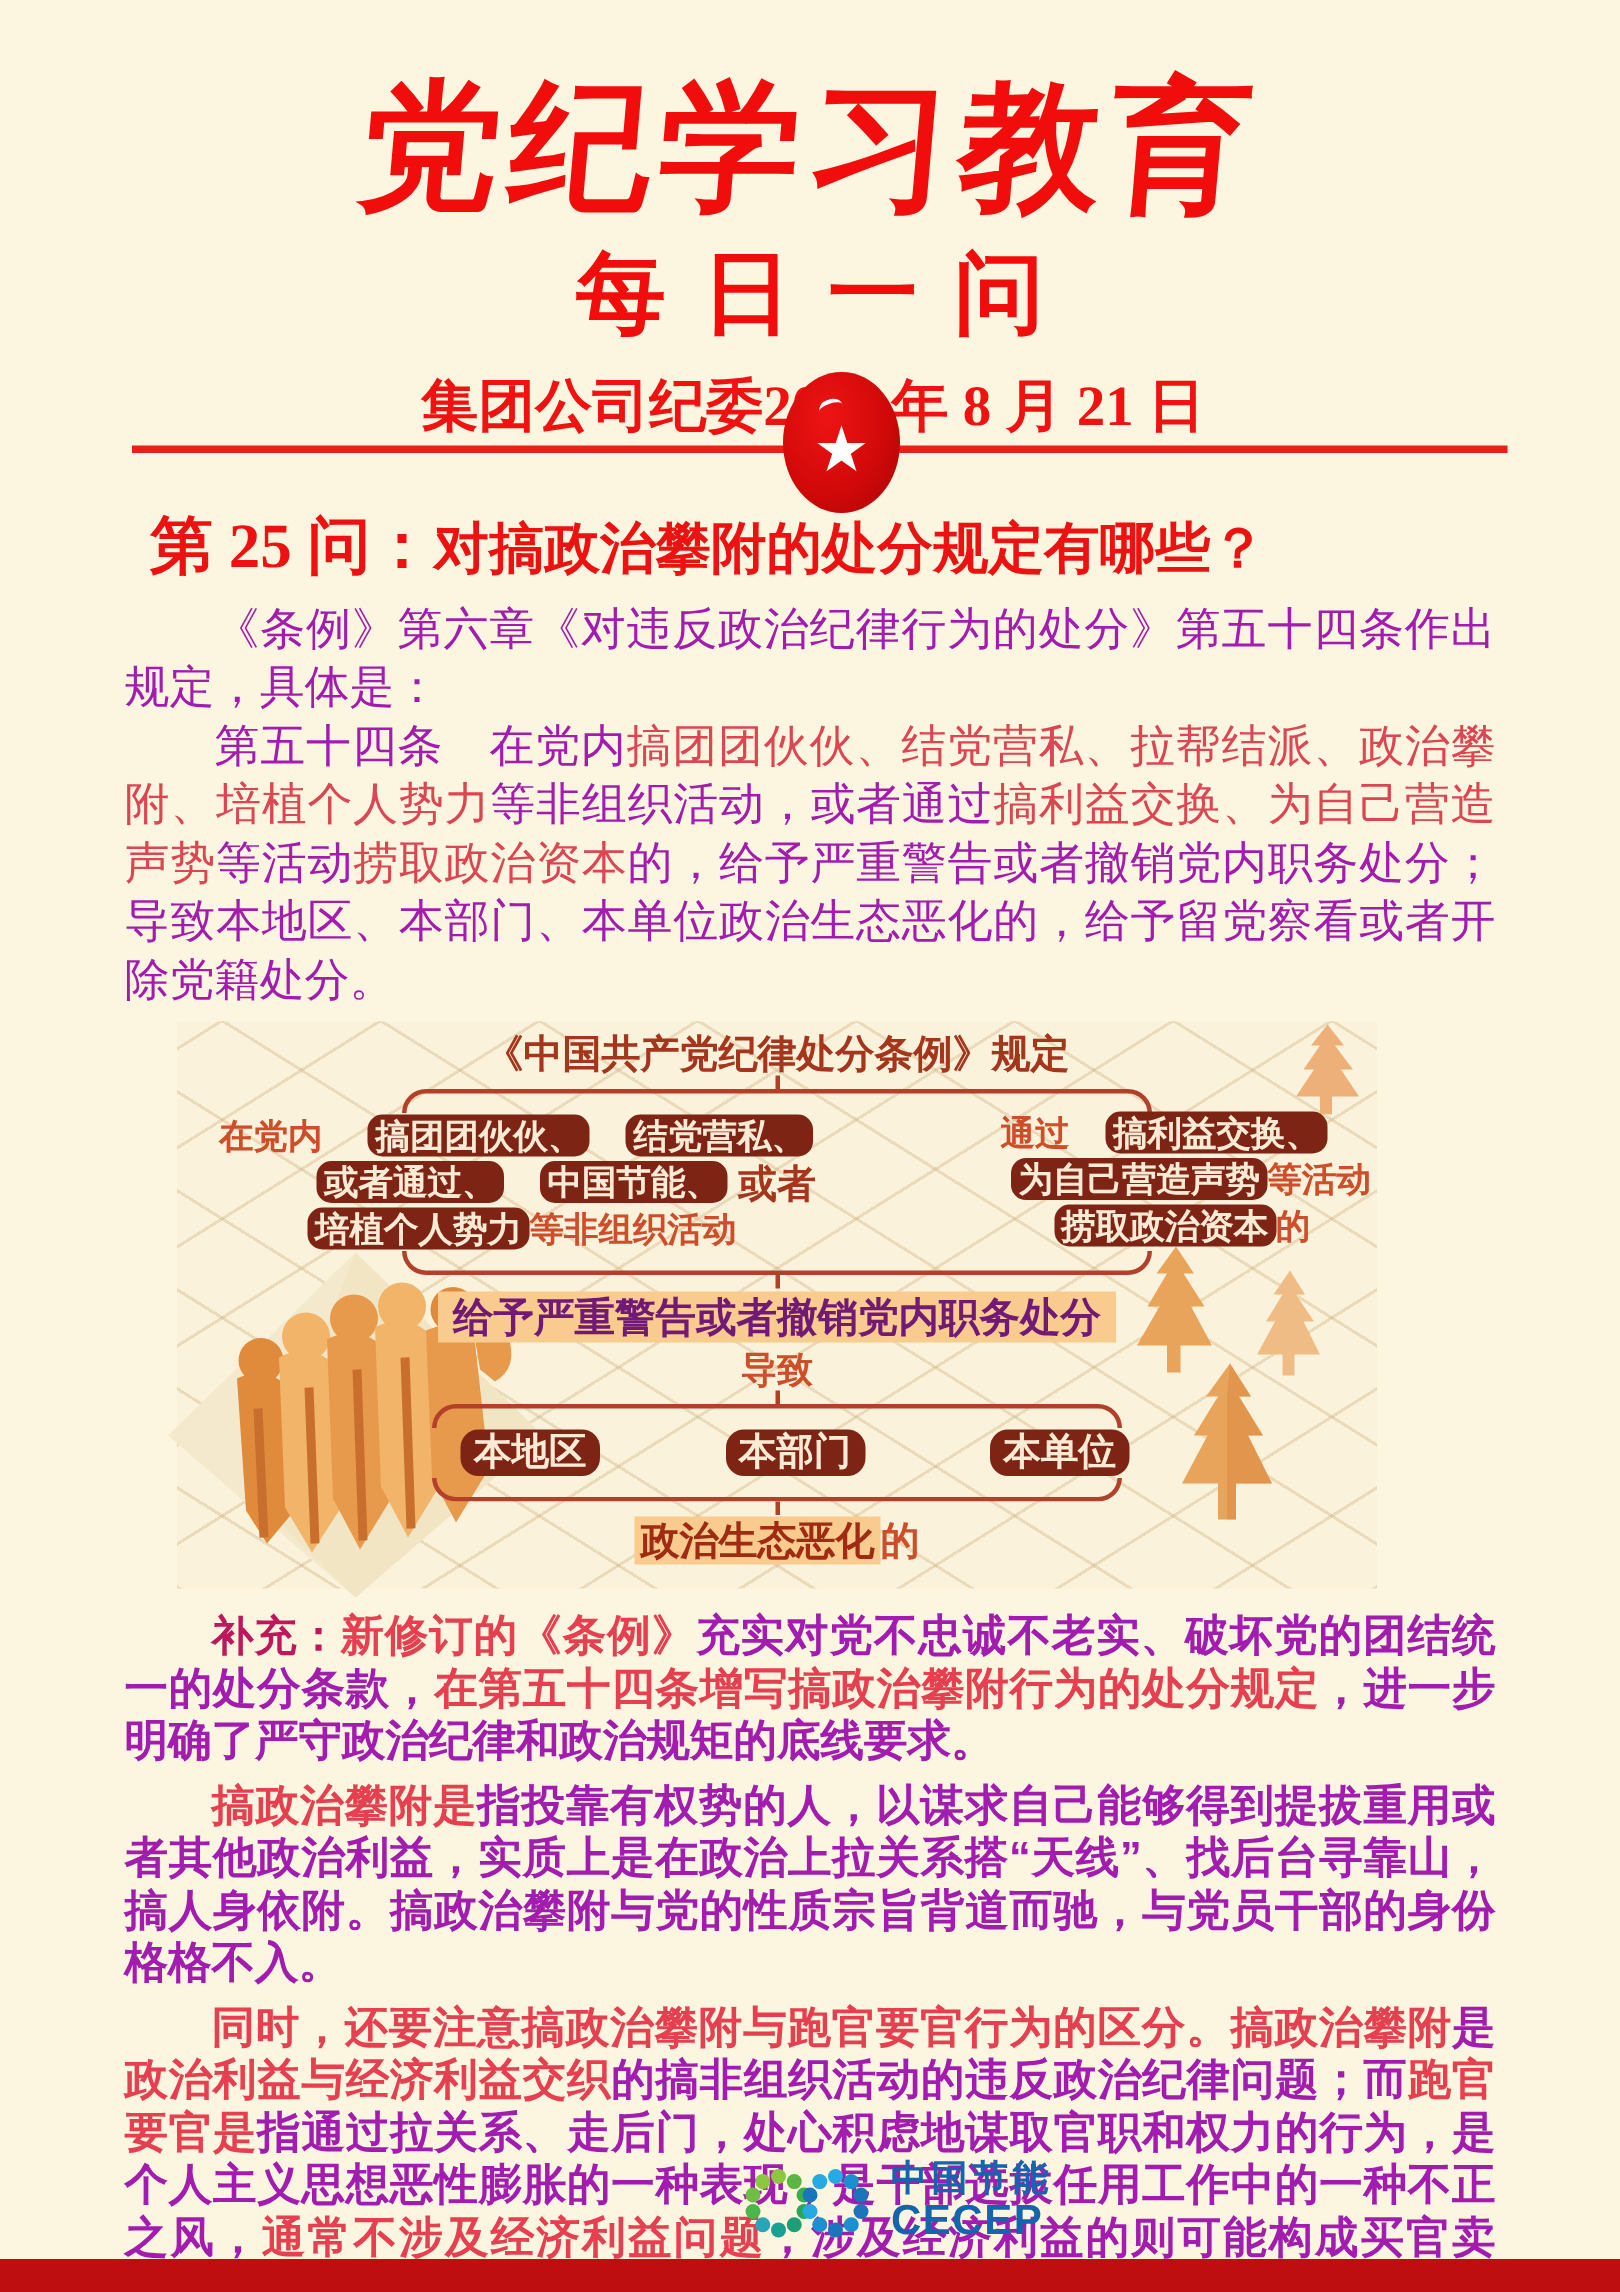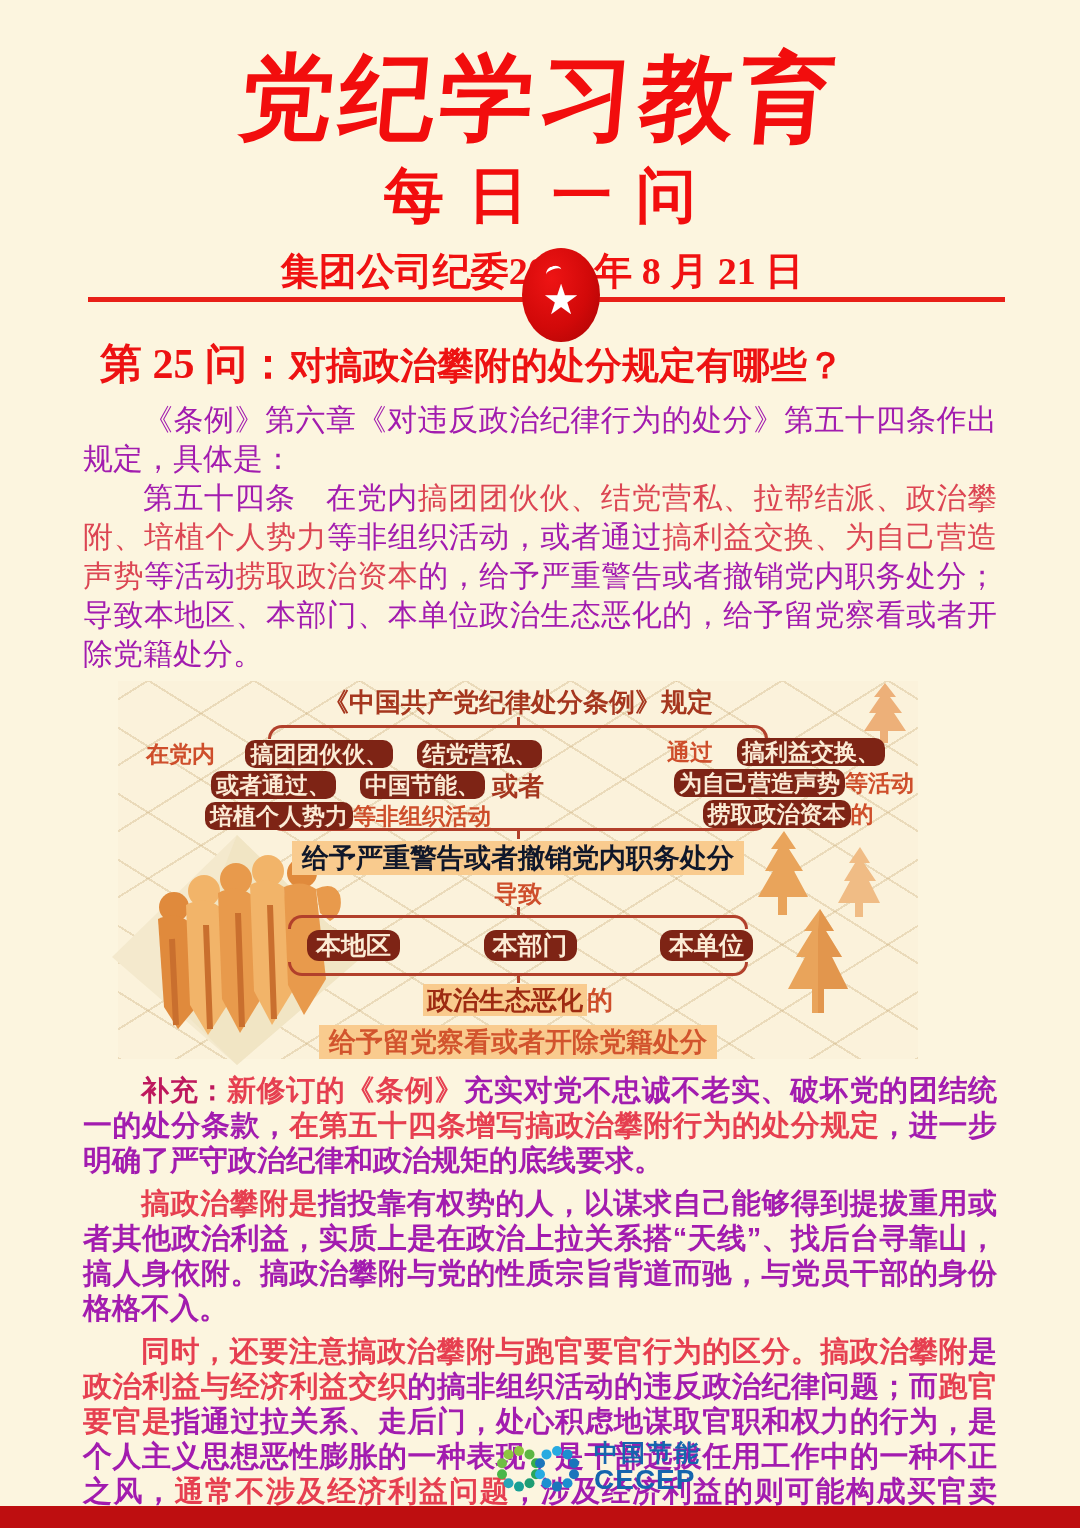--- a/index.html
+++ b/index.html
@@ -79,21 +79,21 @@
   .dg-left {position:absolute;left:28px;top:0;width:380px;}
   .dg-right{position:absolute;right:16px;top:-2px;width:252px;}
   .dg-or{position:absolute;left:50%;top:30px;transform:translateX(-50%);
     font-weight:900;font-size:26px;color:#A5361E;}
   .dg-line{text-align:center;line-height:31px;font-weight:800;font-size:23px;color:#CE4E2B;white-space:nowrap;}
   .pill{
     display:inline-block;background:#7E2415;color:#FBEBD5;
     border-radius:10px;padding:0 5px;line-height:28px;font-weight:800;font-size:23px;margin-left:24px;
   }
   .result{background:#F9CB8E;padding:2px 10px;font-weight:900;font-size:27px;line-height:30px;}
-  .result.dark{color:#0f172a;margin-top:2px;}
+  .result.dark{color:#701a75;margin-top:2px;}
   .result.orange{color:#D2542D;margin-top:6px;}
   .dg-cause{margin-top:5px;font-weight:900;font-size:24px;line-height:27px;color:#CE4E2B;}
   .dg-pills{width:470px;display:flex;justify-content:space-between;margin:1px 0;}
   .pill.big{font-size:25px;line-height:31px;border-radius:12px;padding:0 9px;}
   .dg-r2a{margin-top:2px;line-height:30px;white-space:nowrap;}
   .dg-r2a .hl{background:#F9CB8E;color:#9E2B12;font-weight:900;font-size:26px;padding:1px 4px;}
   .dg-r2a .sfx{color:#CE4E2B;font-weight:900;font-size:26px;}
   
   .footer{position:absolute;left:492px;top:1440px;display:flex;align-items:flex-end;z-index:2;}
   .logo-text{margin-left:10px;color:#1565AE;font-family:"Liberation Sans","DejaVu Sans",sans-serif;line-height:1.05;}
@@ -185,21 +185,20 @@
           <span class="pill big">本地区</span>
           <span class="pill big">本部门</span>
           <span class="pill big">本单位</span>
         </div>
       <div class="bracket close w2"></div>
       <div class="tick"></div>
 
       <div class="dg-r2a">
         <span class="hl">政治生态恶化</span><span class="sfx">的</span>
       </div>
-      <div class="result orange">给予留党察看或者开除党籍处分</div>
     </div>
   </div>
 
   <p class="para sans first"><span class="run-label">补充：</span><span class="run-r">新修订的《条例》</span><span class="run-b">充实对党不忠诚不老实、破坏党的团结统一的处分条款，</span><span class="run-r">在第五十四条增写搞政治攀附行为的处分规定</span><span class="run-b">，进一步明确了严守政治纪律和政治规矩的底线要求。</span></p>
   <p class="para sans"><span class="run-r">搞政治攀附是</span><span class="run-b">指投靠有权势的人，以谋求自己能够得到提拔重用或者其他政治利益，实质上是在政治上拉关系搭“天线”、找后台寻靠山，搞人身依附。搞政治攀附与党的性质宗旨背道而驰，与党员干部的身份格格不入。</span></p>
   <p class="para sans"><span class="run-r">同时，还要注意搞政治攀附与跑官要官行为的区分。搞政治攀附</span><span class="run-b">是</span><span class="run-r">政治利益与经济利益交织</span><span class="run-b">的搞非组织活动的违反政治纪律问题；而</span><span class="run-r">跑官要官是</span><span class="run-b">指通过拉关系、走后门，处心积虑地谋取官职和权力的行为，是个人主义思想恶性膨胀的一种表现，是干部选拔任用工作中的一种不正之风，</span><span class="run-r">通常不涉及经济利益问题</span><span class="run-b">，涉及经济利益的则可能构成买官卖官、搞政治攀附等违纪行为。</span></p>
 
   <div class="footer">
     <svg width="92" height="54" viewBox="0 0 92 54">
       <g>

